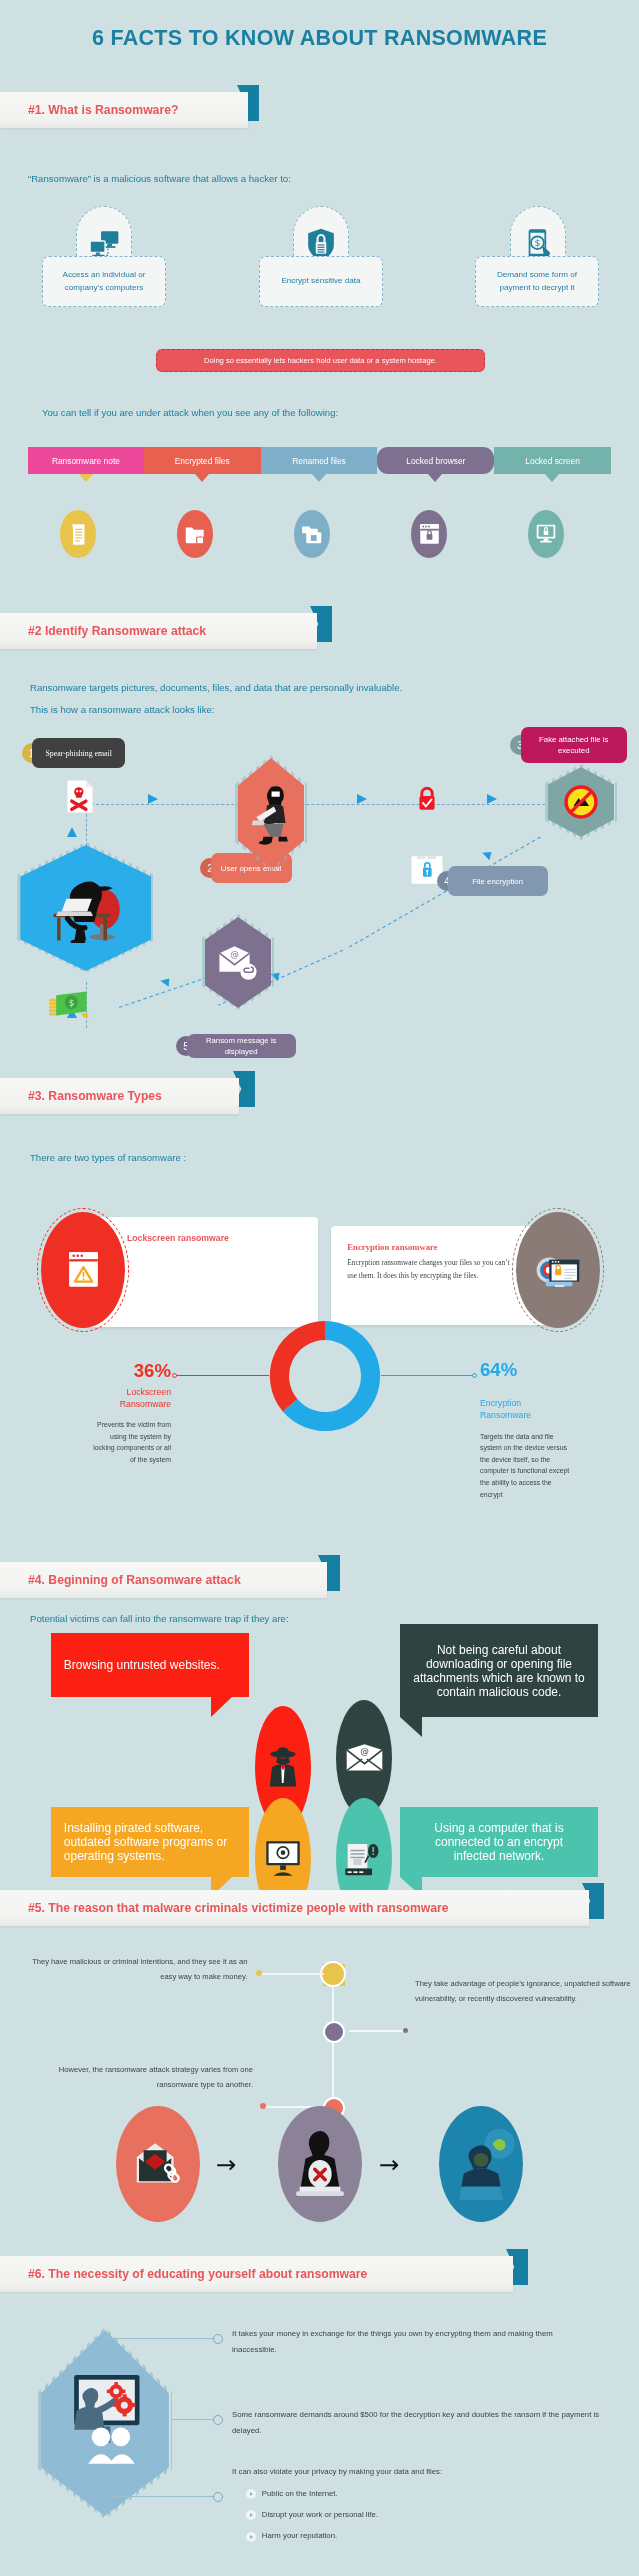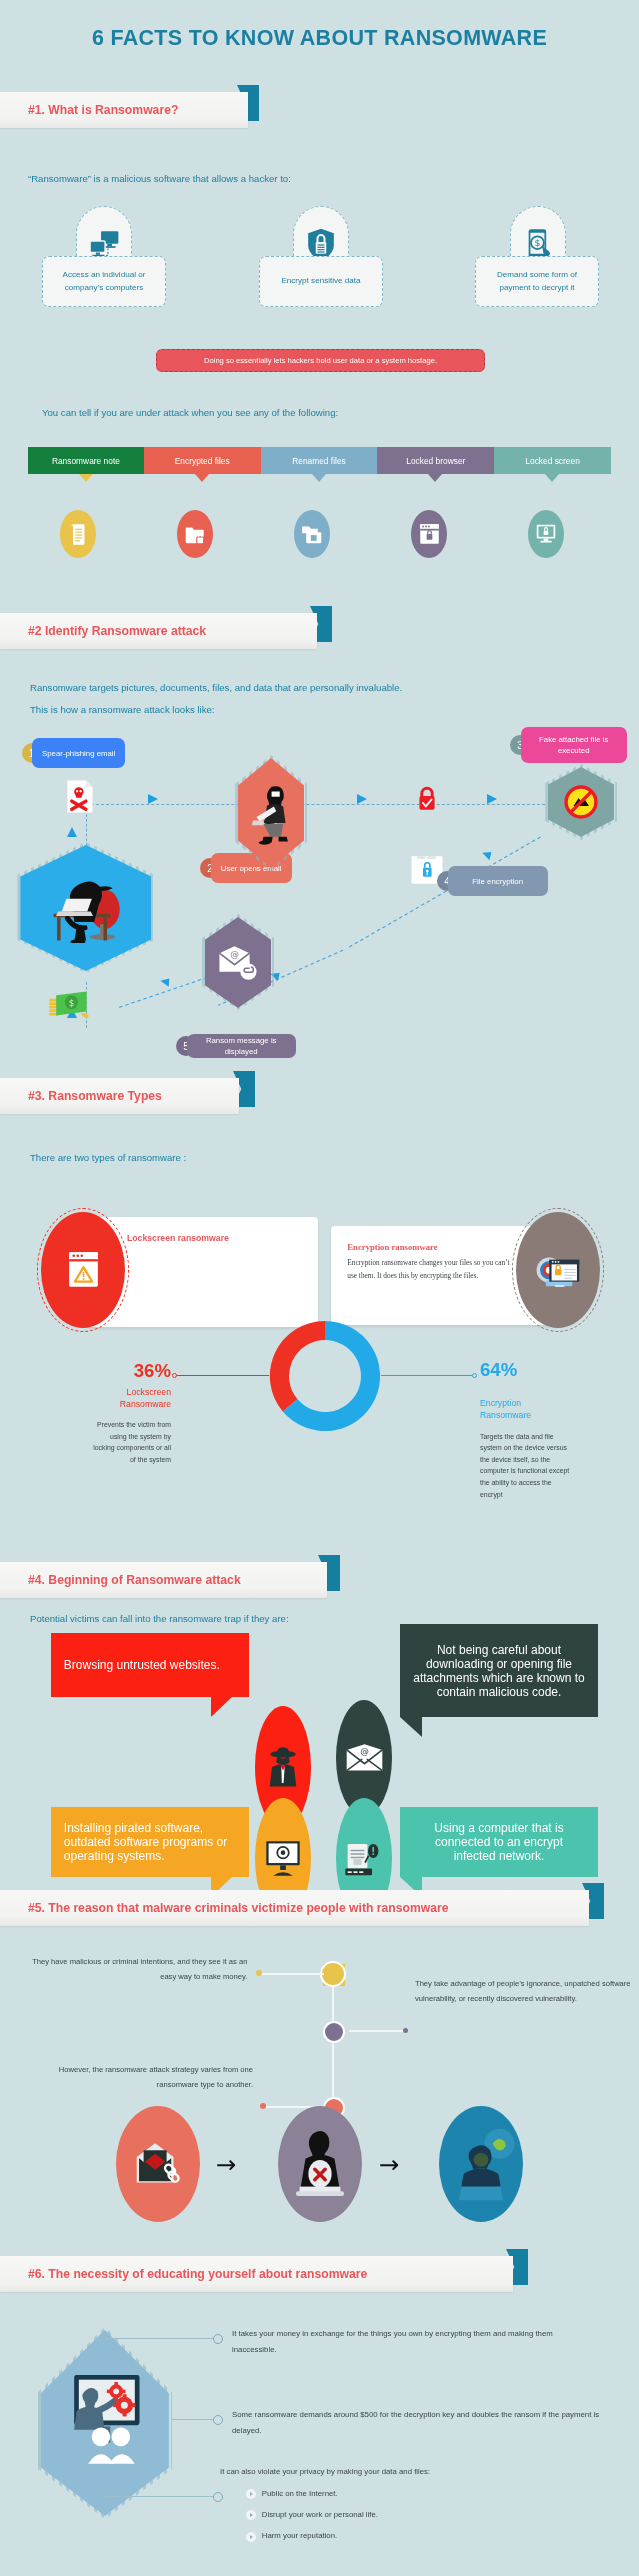--- a/index.html
+++ b/index.html
@@ -205,39 +205,39 @@
 
 <div class="abs hostage" style="top:349px; left:156px; width:329px; height:23px;">
   <span>Doing so essentially lets hackers hold user data or a system hostage.</span>
 </div>
 
 <div class="abs intro" style="top:404px; left:42px; width:523px;">You can tell if you are under attack when you see any of the following:</div>
 
 <div class="abs" style="top:447px; left:28px; width:583px;">
   <div style="display:flex;">
     <div style="width:116px;">
-      <div class="ind-tab" style="background:#15803d;">
+      <div class="ind-tab" style="background:#ec4899;">
           <span>Ransomware note</span>
         </div>
       <div class="ind-point" style="border-top:8.1px solid #e8c44c; margin-left:51px;"></div>
     </div>
     <div style="width:117px;">
       <div class="ind-tab" style="background:#e8604f;">
           <span>Encrypted files</span>
         </div>
       <div class="ind-point" style="border-top:8.1px solid #e8604f; margin-left:51px;"></div>
     </div>
     <div style="width:117px;">
       <div class="ind-tab" style="background:#7fafc8;">
           <span>Renamed files</span>
         </div>
       <div class="ind-point" style="border-top:8.1px solid #7fafc8; margin-left:51px;"></div>
     </div>
     <div style="width:117px;">
-      <div class="ind-tab" style="background:#7e7190;">
+      <div class="ind-tab" style="background:#7e7190;border-radius:11px;">
           <span>Locked browser</span>
         </div>
       <div class="ind-point" style="border-top:8.1px solid #7e7190; margin-left:51px;"></div>
     </div>
     <div style="width:117px;">
       <div class="ind-tab" style="background:#74b3ab;">
           <span>Locked screen</span>
         </div>
       <div class="ind-point" style="border-top:8.1px solid #74b3ab; margin-left:51px;"></div>
     </div>
@@ -342,21 +342,21 @@
   <line x1="330" y1="10" x2="80" y2="95" stroke="#4ba3d8" stroke-width="2" stroke-dasharray="6 5"></line>
   <polygon points="0,0 17,5 4,14" transform="translate(170,58) rotate(200)" fill="#1f9fe0"></polygon>
 </svg>
 <div class="abs" style="top:982px; left:86px; width:1.2px; height:46px; border-left:1.2px dashed #6fa8c8;"></div>
 <div class="abs" style="top:1008px; left:67px; transform:rotate(-90deg);">
     <div class="arrowhead"></div>
   </div>
 
 <div class="abs" style="top:738px; left:21.5px; display:flex; align-items:center;">
   <div class="step-num" style="background:#d9b548;">1</div>
-  <div class="step-pill" style="background:#3b82f6; margin-left:-9.3px; width:93px;">Spear-phishing email</div>
+  <div class="step-pill" style="background:#404040; margin-left:-9.3px; width:93px;font-family:Liberation Serif, serif;">Spear-phishing email</div>
 </div>
 
 <div class="abs" style="top:779px; left:66px;">
   <svg width="28" height="35" viewBox="0 0 48 60">
     <path d="M2 2 h32 l12 12 v44 H2 z" fill="#fff" stroke="#ddd"></path>
     <path d="M34 2 v12 h12" fill="#eee"></path>
     <g fill="#e8191c">
       <circle cx="22" cy="22" r="8"></circle>
         <rect x="17" y="28" width="10" height="4" rx="1"></rect>
       <path d="M10 38 l24 14 M34 38 l-24 14" stroke="#e8191c" stroke-width="6" stroke-linecap="round"></path>
@@ -415,21 +415,21 @@
 <div class="abs" style="top:786px; left:417px;">
   <svg width="20" height="25.6" viewBox="0 0 34 44">
     <path d="M8 18 v-5 a9 9 0 0 1 18 0 v5" stroke="#ed1c24" stroke-width="5" fill="none"></path>
     <rect x="4" y="17" width="26" height="24" rx="3" fill="#ed1c24"></rect>
     <path d="M10 29 l5 6 l10 -12" stroke="#fff" stroke-width="3" fill="none" stroke-linecap="round"></path>
   </svg>
 </div>
 
 <div class="abs" style="top:727px; left:510px; display:flex; align-items:center;">
   <div class="step-num" style="background:#7a9c9a;">3</div>
-  <div class="step-pill" style="background:#ec4899; margin-left:-9.3px; width:106px; height:36px;">Fake attached file is executed</div>
+  <div class="step-pill" style="background:#be185d; margin-left:-9.3px; width:106px; height:36px;">Fake attached file is executed</div>
 </div>
 
 <div class="abs" style="top:767px; left:548px;">
   <div class="hexring abs" style="top:-2.9px; left:-2.9px; width:72px; height:76px;"></div>
   <div class="hex" style="width:66px; height:70px; background:#7fa6a4;">
     <svg width="38" height="38" viewBox="0 0 66 66">
       <circle cx="33" cy="33" r="26" fill="#fbe216"></circle>
       <path d="M20 40 l9 -14 l5 8 l5 -6 l8 12 z" fill="#111"></path>
       <circle cx="33" cy="33" r="26" fill="none" stroke="#ed1c24" stroke-width="6"></circle>
       <line x1="15" y1="51" x2="51" y2="15" stroke="#ed1c24" stroke-width="6"></line>
@@ -785,21 +785,21 @@
 <div class="abs s6-line" style="top:2338px; left:105px; width:113px;"></div>
 <div class="abs s6-knob" style="top:2334px; left:213px;"></div>
 <div class="abs s6-text" style="top:2326px; left:232px; width:366px;">It takes your money in exchange for the things you own by encrypting them and making them inaccessible.</div>
 
 <div class="abs s6-line" style="top:2419px; left:171px; width:46px;"></div>
 <div class="abs s6-knob" style="top:2415px; left:213px;"></div>
 <div class="abs s6-text" style="top:2407px; left:232px; width:384px;">Some ransomware demands around $500 for the decryption key and doubles the ransom if the payment is delayed.</div>
 
 <div class="abs s6-line" style="top:2496px; left:106px; width:112px;"></div>
 <div class="abs s6-knob" style="top:2492px; left:213px;"></div>
-<div class="abs s6-text" style="top:2464px; left:220px; width:372px;">It can also violate your privacy by making your data and files:</div>
+<div class="abs s6-text" style="top:2464px; left:232px; width:372px;">It can also violate your privacy by making your data and files:</div>
 
 <div class="abs" style="top:2488px; left:246px; width:291px;">
   <div class="s6-bullet">
     <span class="tri">
         <i></i>
       </span>
     <span class="s6-text" style="line-height:11px;">Public on the Internet.</span>
   </div>
   <div class="s6-bullet">
     <span class="tri">

